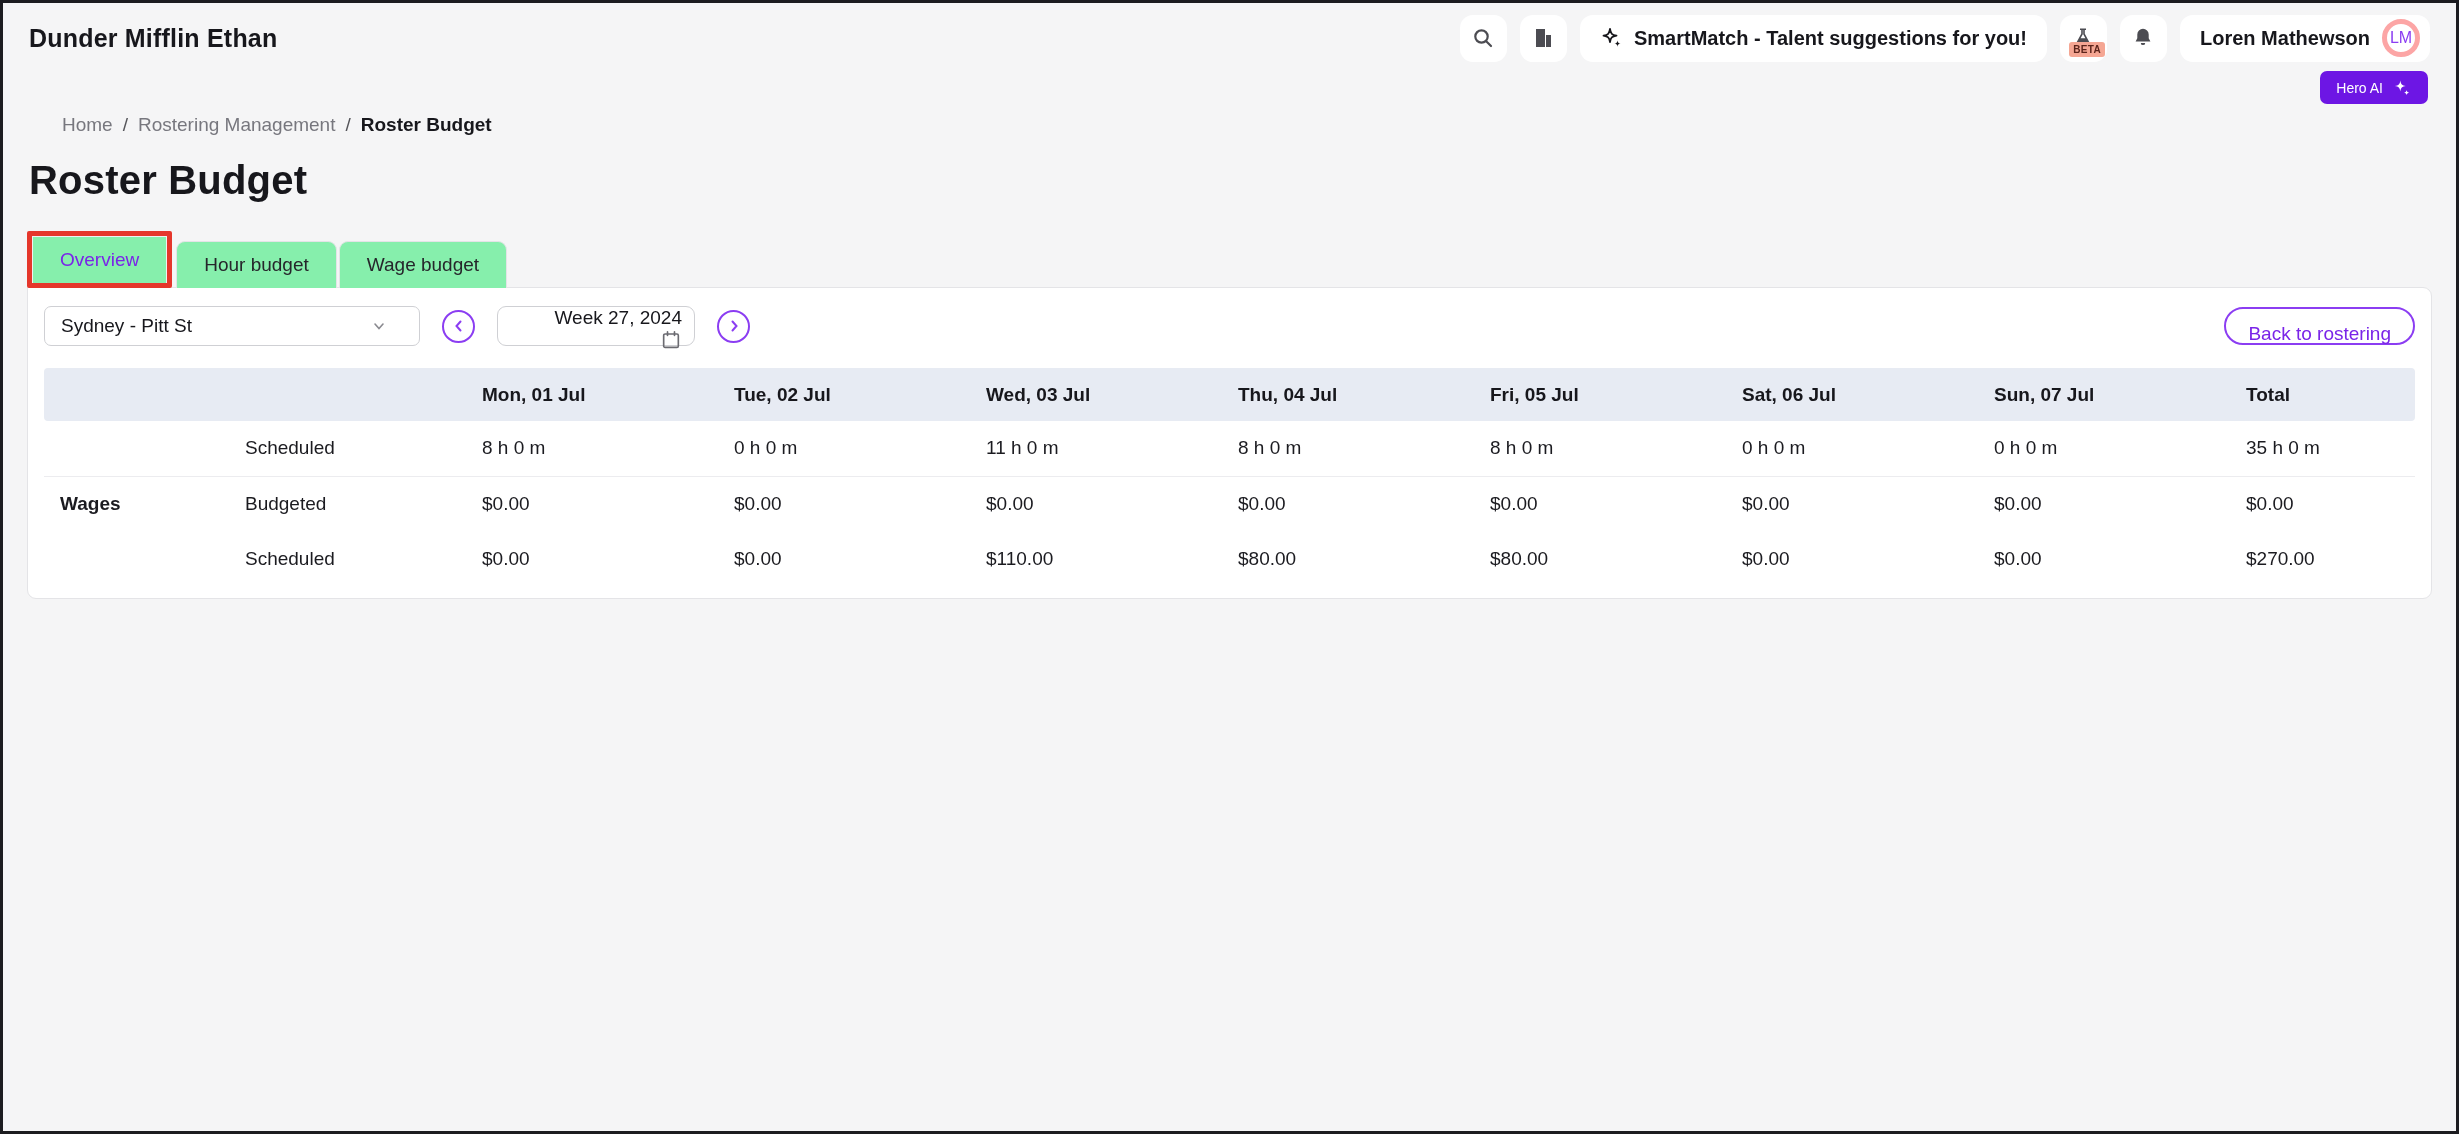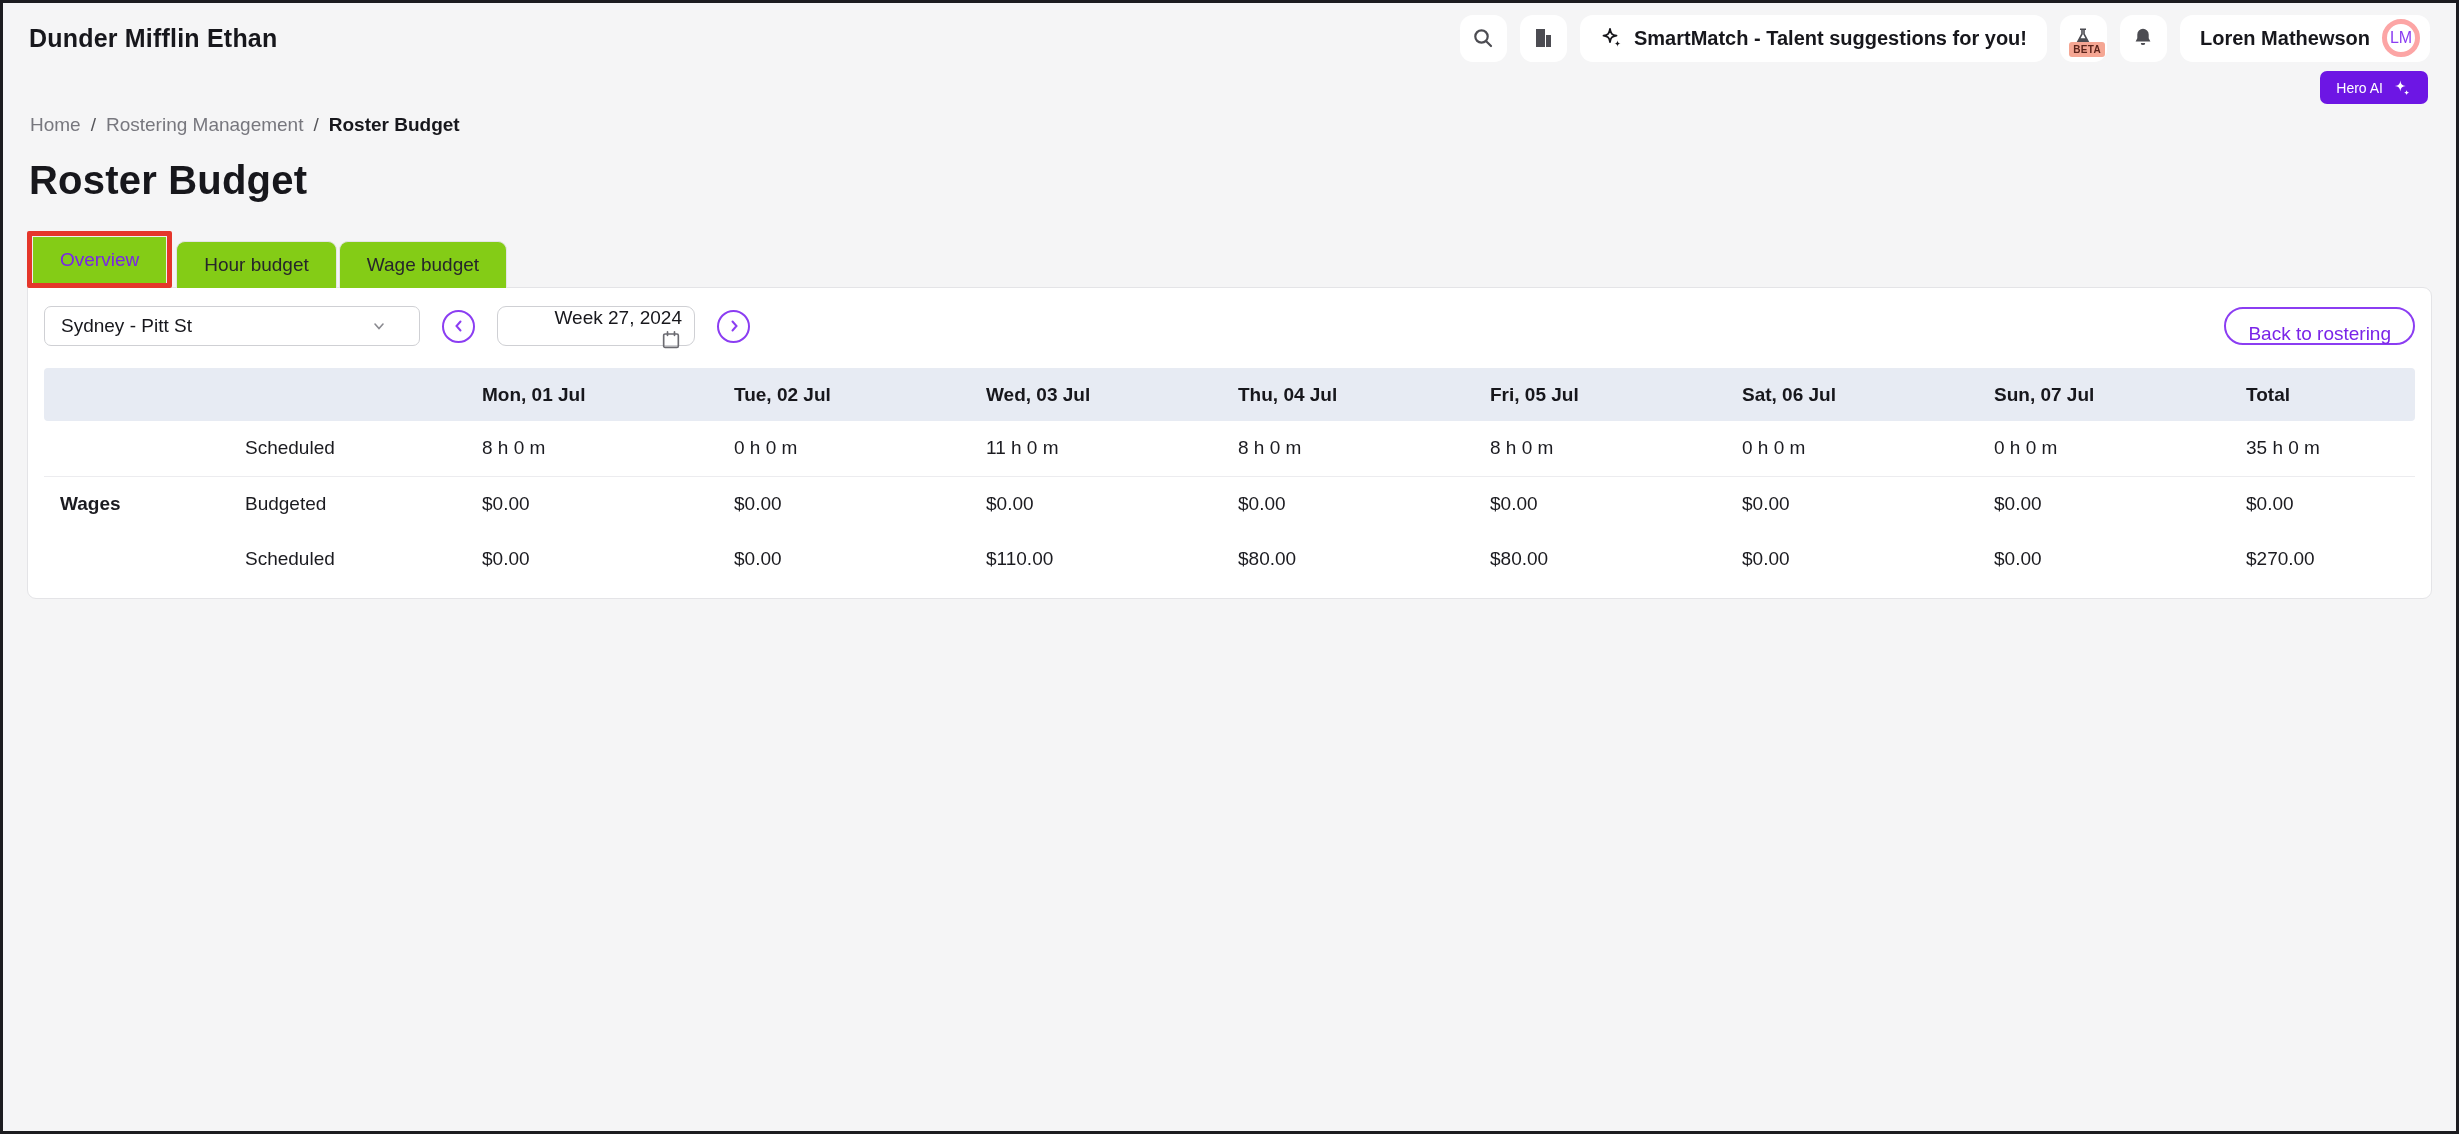--- a/index.html
+++ b/index.html
@@ -52,31 +52,31 @@
     display: flex; align-items: center; gap: 9px;
     background: #6d16e4; color: #ffffff;
     border: none; border-radius: 7px; height: 33px; padding: 0 16px;
     font-size: 14px; font-weight: 400; cursor: pointer;
     font-family: "Liberation Sans", sans-serif;
   }
 
   
   .breadcrumb {
     display: flex; align-items: center; gap: 10px;
-    padding: 10px 0 0 27px; font-size: 19px; color: #77777e;
+    padding: 10px 0 0 27px; font-size: 19px; color: #77777e; margin-left: 32px;
   }
   .breadcrumb .crumb-link { cursor: pointer; }
   .breadcrumb .crumb-current { color: #17171c; font-weight: 700; }
   .breadcrumb .sep { color: #55555a; }
   .page-title { padding: 22px 0 0 26px; font-size: 40px; font-weight: 700; letter-spacing: 0.2px; }
 
   
   .tabs { display: flex; align-items: flex-end; margin: 28px 24px 0 24px; position: relative; z-index: 2; }
   .tab {
-    background: #84cc16; border: 1px solid #e4e4e7; border-bottom: none;
+    background: #86efac; border: 1px solid #e4e4e7; border-bottom: none;
     border-radius: 9px 9px 0 0; padding: 12px 27px; font-size: 19px;
     color: #26262b; cursor: pointer; margin-right: 2px;
   }
   .annotation-box { border: 5px solid #e5362b; border-radius: 2px; margin-right: 4px; }
   .annotation-box .tab { margin-right: 0; border-radius: 0; border-color: #f0f0f2; }
   .tab.active { color: #7a24e8; }
 
   
   .panel {
     position: relative; z-index: 1;

